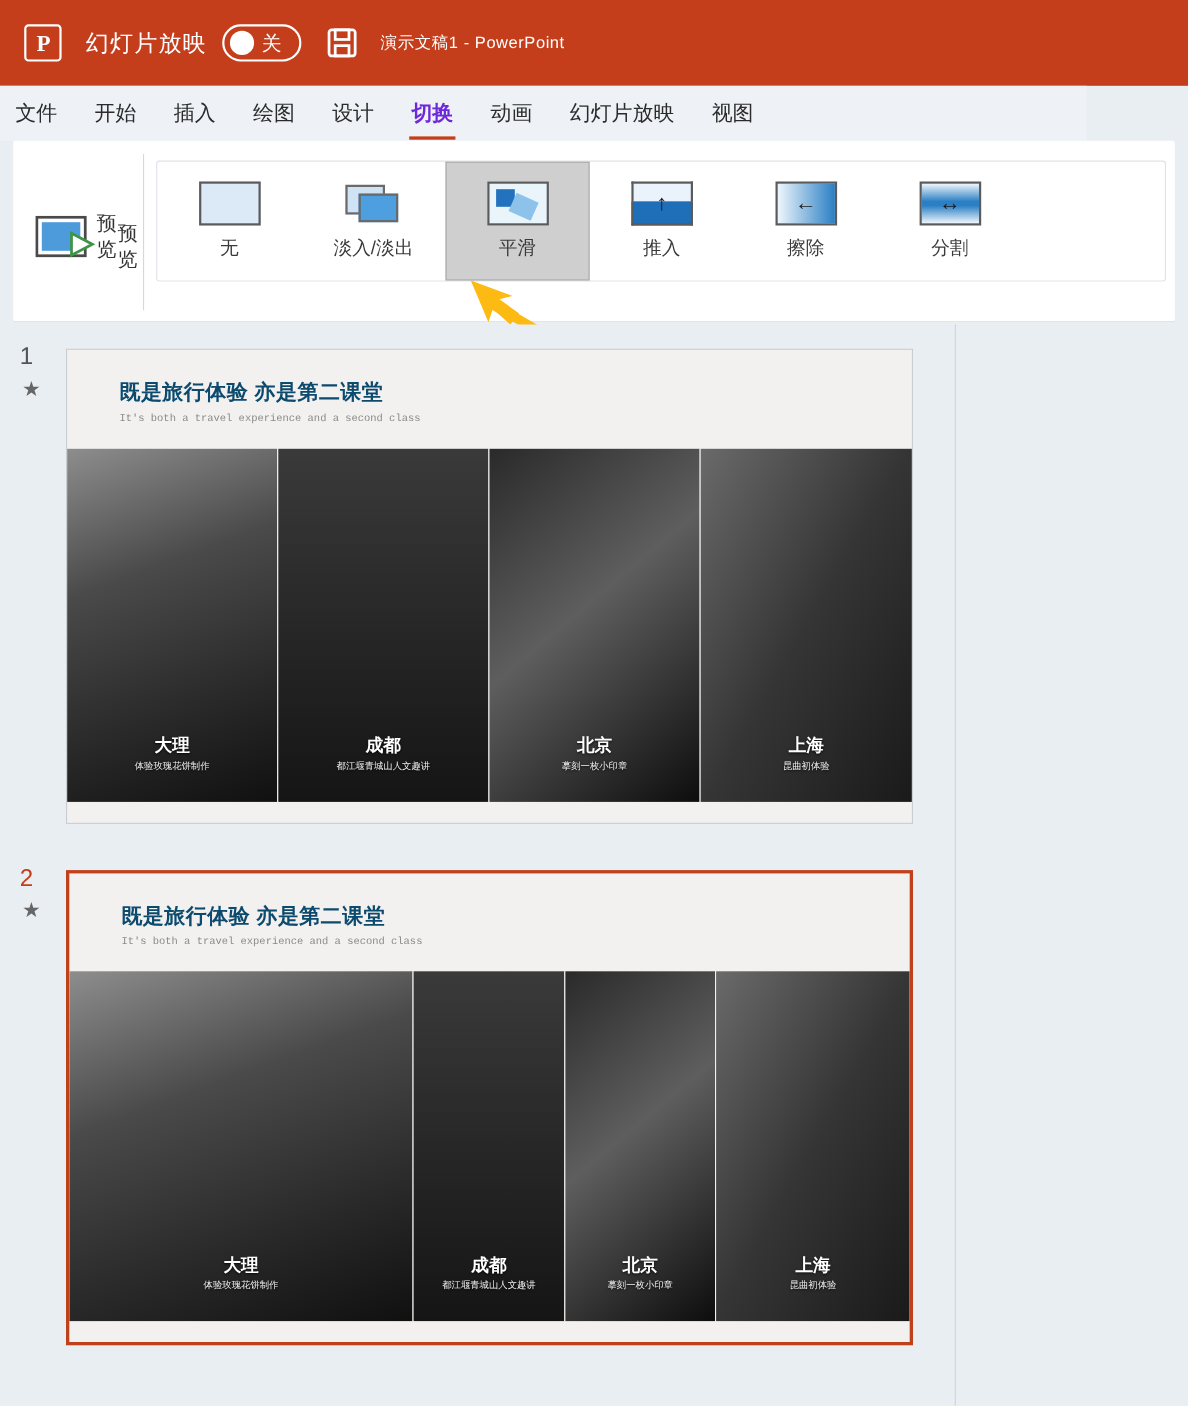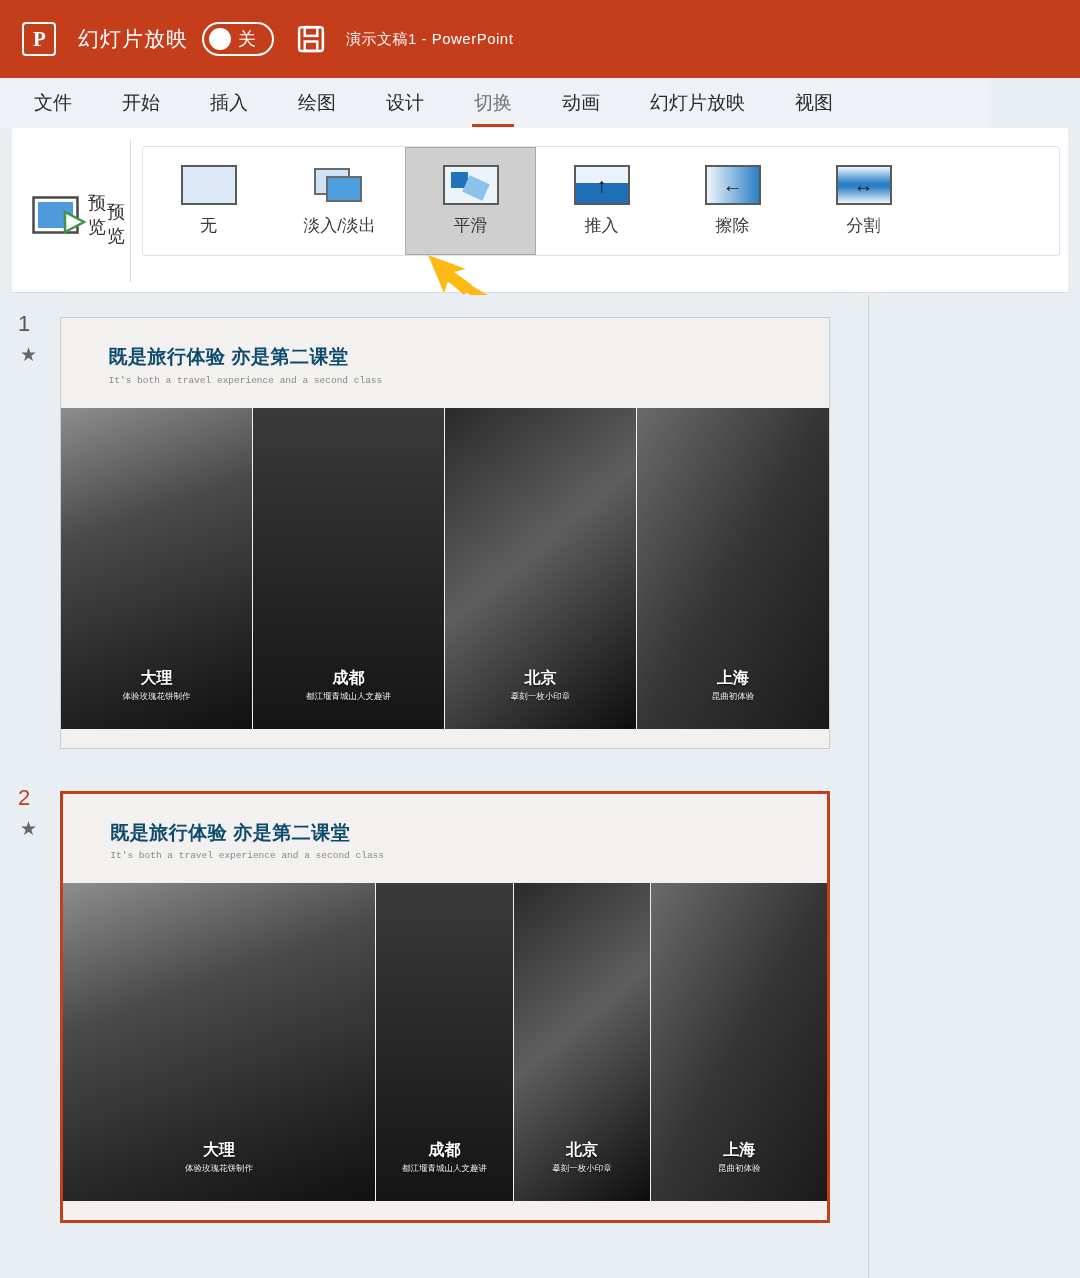--- a/index.html
+++ b/index.html
@@ -30,27 +30,27 @@
     background: transparent;
   }
   .toggle .knob { width: 22px; height: 22px; border-radius: 50%; background: #fff; }
   .toggle .tglabel { color: #fff; font-size: 18px; margin-left: 7px; }
   .save-icon { width: 30px; height: 30px; margin-right: 20px; }
   .doc-title { color: #fff; font-size: 15px; letter-spacing: 0.5px; }
 
   
   .menubar {
     position: absolute; left: 0; top: 78px; width: 988px; height: 50px;
-    background: #eef1f5; display: flex; align-items: center; padding-left: 20px; gap: 16px;
+    background: #eef1f5; display: flex; align-items: center; 
   }
   .menu-item {
     font-size: 19px; color: #2b2b2b; padding: 4px 14px; margin-right: 6px;
     position: relative; cursor: default;
   }
-  .menu-item.active { font-weight: normal; color: #737373; }
+  .menu-item.active { font-weight: bold; color: #6d28d9; }
   .menu-item.active::after {
     content: ""; position: absolute; left: 12px; right: 12px; bottom: -7px;
     height: 3px; background: #c43e1c;
   }
 
   
   .ribbon {
     position: absolute; left: 12px; top: 128px; width: 1056px; height: 165px;
     background: #ffffff; border-bottom: 1px solid #d8dde3;
     border-radius: 2px;

